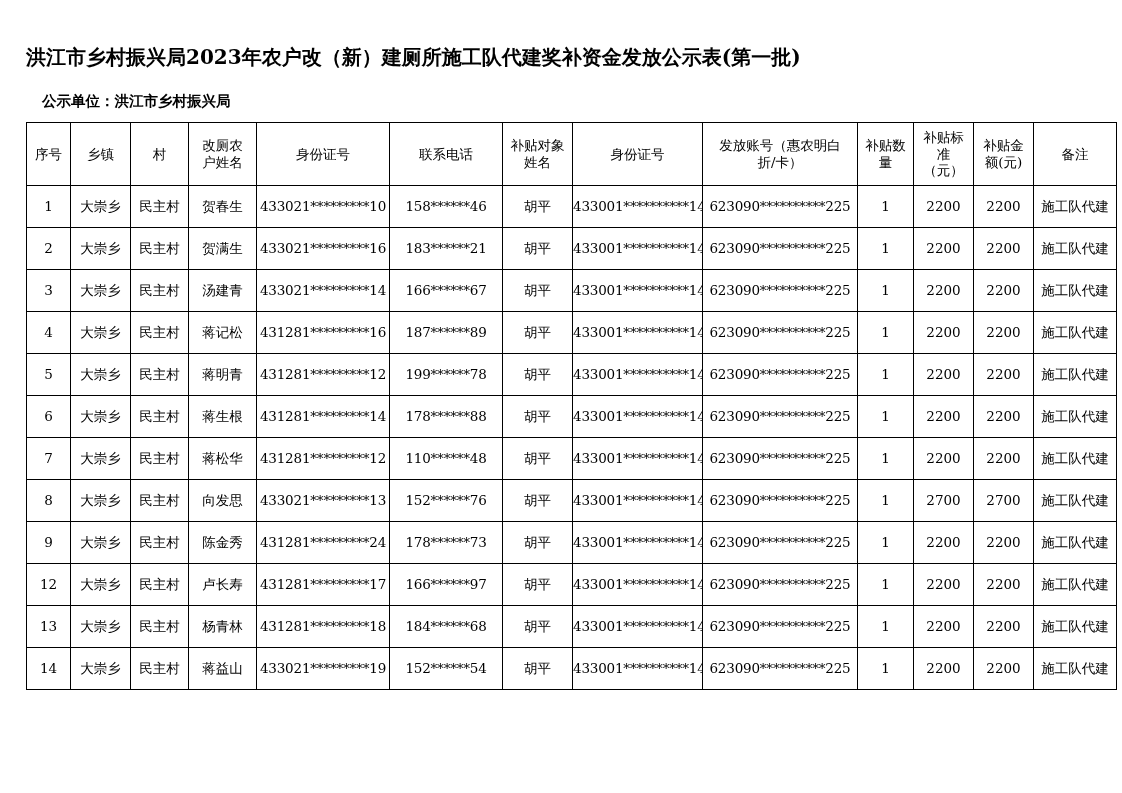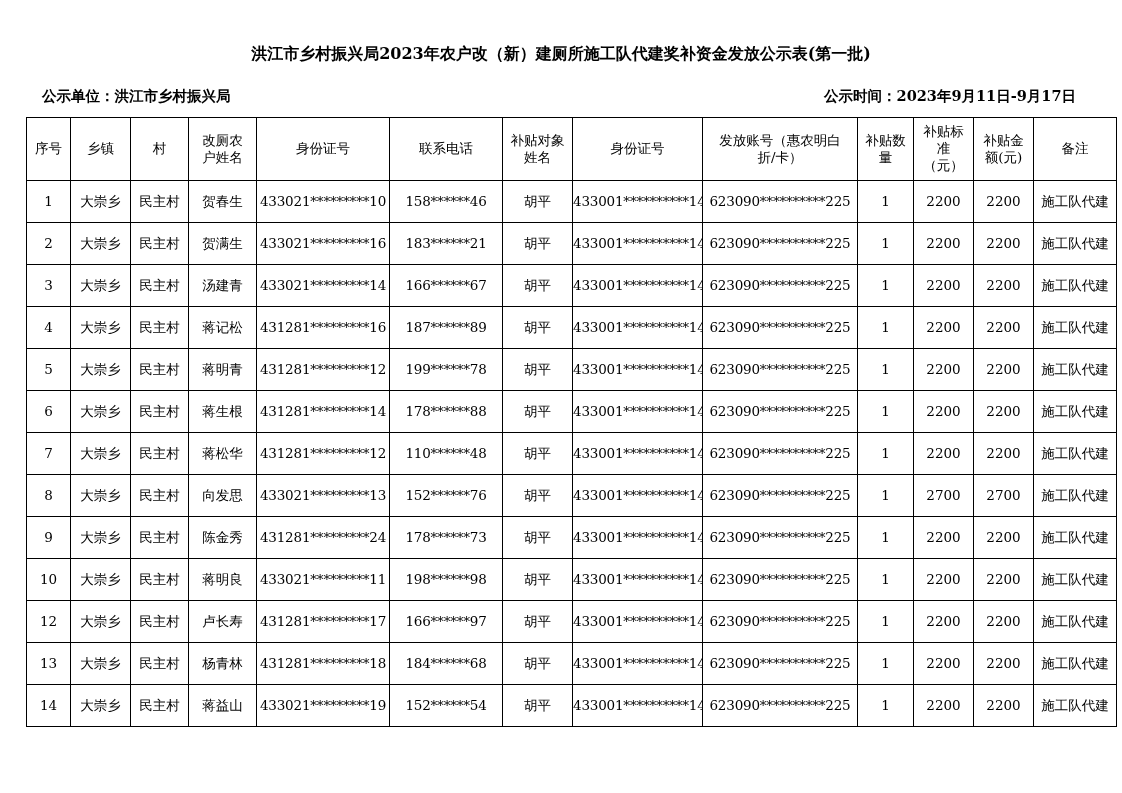--- a/index.html
+++ b/index.html
@@ -15,22 +15,22 @@
     overflow: hidden;
   }
   .page {
     width: 1122px;
     height: 793px;
     box-sizing: border-box;
     padding: 30px 26px 0 26px;
     position: relative;
   }
   .doc-title {
-    text-align: center;
-    font-size: 16px;
+    text-align: left;
+    font-size: 20px;
     font-weight: bold;
     letter-spacing: 0px;
     margin: 14px 0 0 0;
     line-height: 1.3;
     white-space: nowrap;
     font-family: "DejaVu Serif", "Liberation Serif", serif;
   }
   .meta-row {
     display: flex;
     justify-content: space-between;
@@ -91,23 +91,20 @@
 </head>
 <body>
 
 <div class="page">
 
   <div class="doc-title">洪江市乡村振兴局2023年农户改（新）建厕所施工队代建奖补资金发放公示表(第一批)</div>
 
   <div class="meta-row">
     <div class="meta-left">
       <span class="meta-label">公示单位：</span><span class="meta-value">洪江市乡村振兴局</span>
-    </div>
-    <div class="meta-right">
-      <span class="meta-label">公示时间：</span><span class="meta-value">2023年9月11日-9月17日</span>
     </div>
   </div>
 
   <table class="sheet">
     <colgroup>
       <col style="width:44px">
       <col style="width:60px">
       <col style="width:58px">
       <col style="width:68px">
       <col style="width:133px">
@@ -300,35 +297,20 @@
           <td class="phone-cell">178******73</td>
           <td>胡平</td>
           <td class="id-cell">433001**********14</td>
           <td class="acct-cell">623090**********225</td>
           <td>1</td>
           <td>2200</td>
           <td>2200</td>
           <td>施工队代建</td>
         </tr>
         <tr>
-          <td>10</td>
-          <td>大崇乡</td>
-          <td>民主村</td>
-          <td>蒋明良</td>
-          <td class="id-cell">433021*********11</td>
-          <td class="phone-cell">198******98</td>
-          <td>胡平</td>
-          <td class="id-cell">433001**********14</td>
-          <td class="acct-cell">623090**********225</td>
-          <td>1</td>
-          <td>2200</td>
-          <td>2200</td>
-          <td>施工队代建</td>
-        </tr>
-        <tr>
           <td>12</td>
           <td>大崇乡</td>
           <td>民主村</td>
           <td>卢长寿</td>
           <td class="id-cell">431281*********17</td>
           <td class="phone-cell">166******97</td>
           <td>胡平</td>
           <td class="id-cell">433001**********14</td>
           <td class="acct-cell">623090**********225</td>
           <td>1</td>

